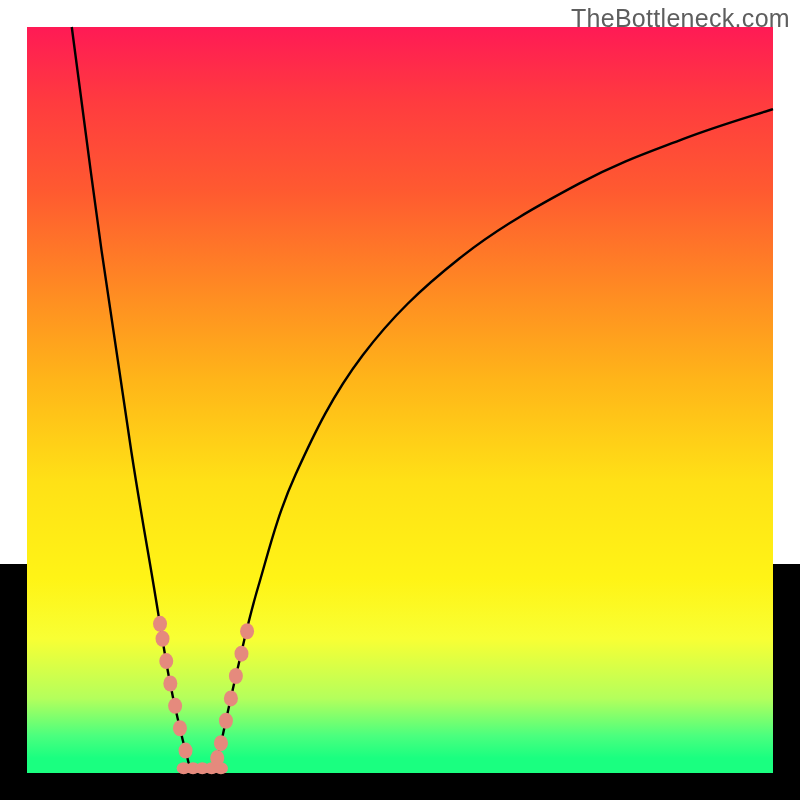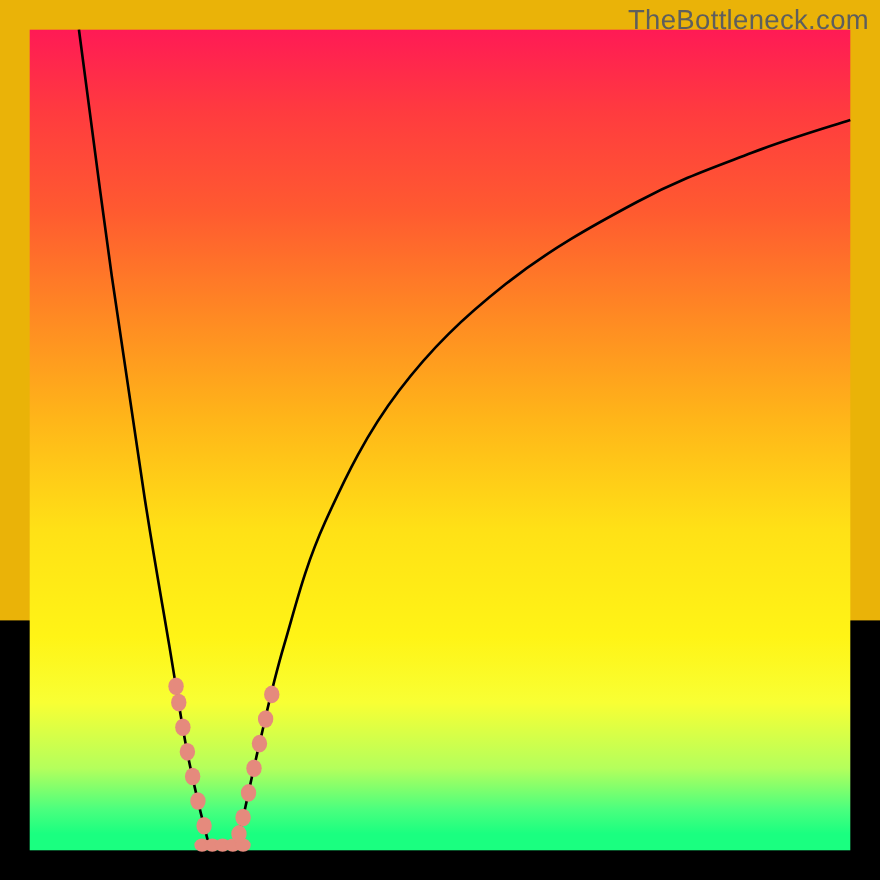--- a/index.html
+++ b/index.html
@@ -8,21 +8,21 @@
     width: 800px;
     height: 800px;
     overflow: hidden;
     background: #000;
     font-family: Arial, Helvetica, sans-serif;
   }
   .frame {
     position: relative;
     width: 800px;
     height: 564px;
-    background: #eab308;
+    background: #ffffff;
   }
   .plot {
     position: absolute;
     left: 27px;
     top: 27px;
     width: 746px;
     height: 746px;
     background: linear-gradient(to bottom,
       #ff1a55 0%,
       #ff3b3f 10%,

